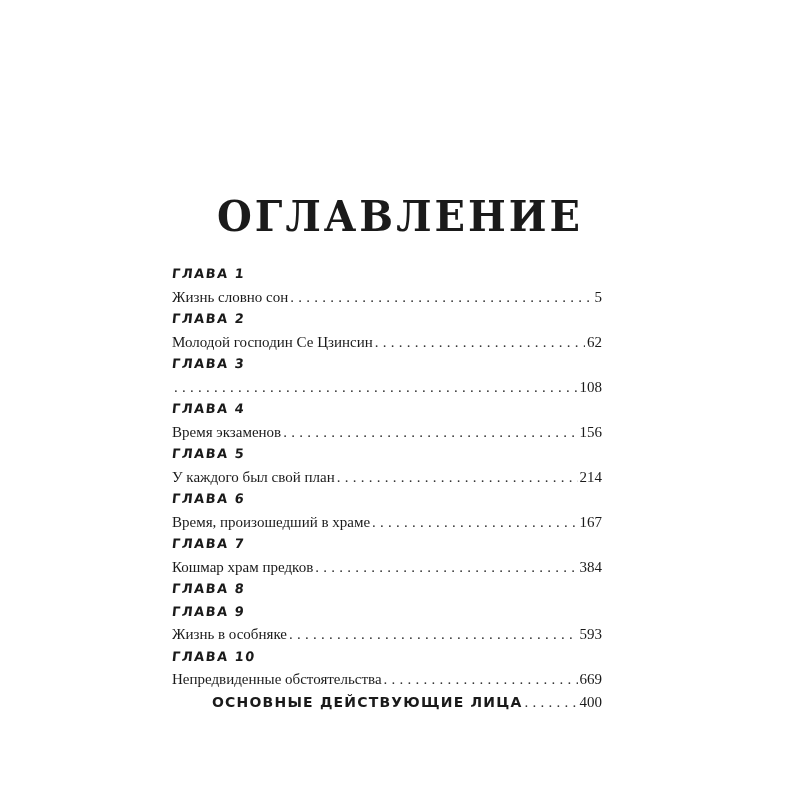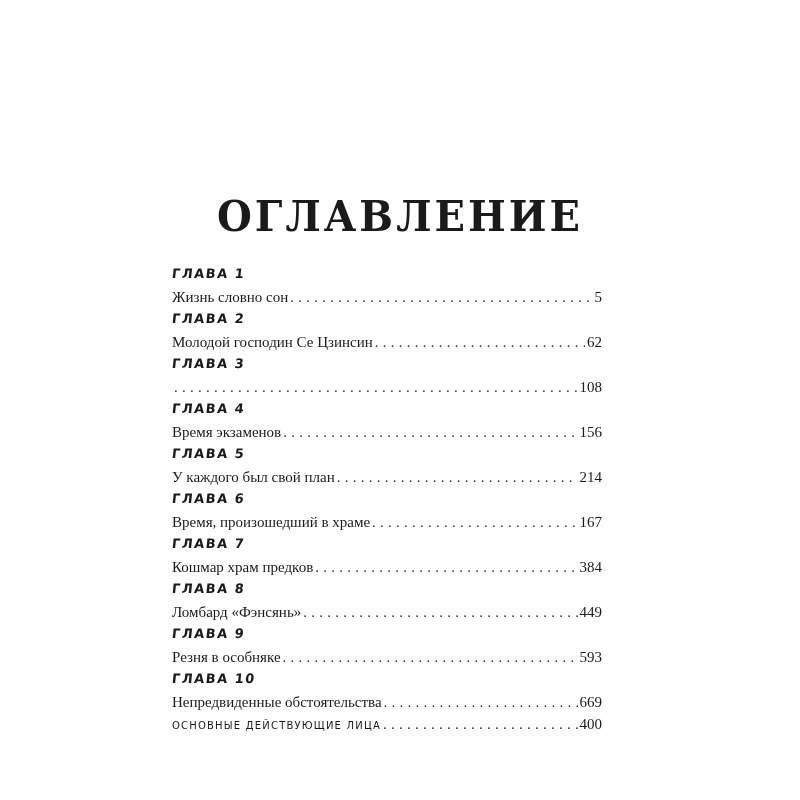--- a/index.html
+++ b/index.html
@@ -67,23 +67,24 @@
       content: ". . . . . . . . . . . . . . . . . . . . . . . . . . . . . . . . . . . . . . . . . . . . . . . . . . . . . . . . . . . . . . . . . . . . . . . . . . . . . . . . . . .";
       letter-spacing: 0;
       word-spacing: 0.5px;
     }
     .toc-entry .page {
       flex: 0 0 auto;
       text-align: right;
     }
     .toc-entry.appendix .title {
       font-family: "DejaVu Sans", sans-serif;
-      font-size: 10px;
-      font-weight: normal;
+      font-size: 14px;
+      font-weight: bold;
       letter-spacing: 1.2px;
+      margin-left: 40px;
     }
   </style>
 </head>
 <body>
 
 <div class="page-title">ОГЛАВЛЕНИЕ</div>
 
 <div class="toc">
   <div class="chapter-heading">ГЛАВА 1</div>
   <div class="toc-entry">
@@ -127,29 +128,24 @@
   </div>
 
   <div class="chapter-heading">ГЛАВА 7</div>
   <div class="toc-entry">
     <span class="title">Кошмар храм предков</span>
     <span class="leader"></span>
     <span class="page">384</span>
   </div>
 
   <div class="chapter-heading">ГЛАВА 8</div>
-  <div class="toc-entry">
-    <span class="title">Ломбард «Фэнсянь»</span>
-    <span class="leader"></span>
-    <span class="page">449</span>
-  </div>
 
   <div class="chapter-heading">ГЛАВА 9</div>
   <div class="toc-entry">
-    <span class="title">Резня в особняке</span>
+    <span class="title">Жизнь в особняке</span>
     <span class="leader"></span>
     <span class="page">593</span>
   </div>
 
   <div class="chapter-heading">ГЛАВА 10</div>
   <div class="toc-entry">
     <span class="title">Непредвиденные обстоятельства</span>
     <span class="leader"></span>
     <span class="page">669</span>
   </div>

